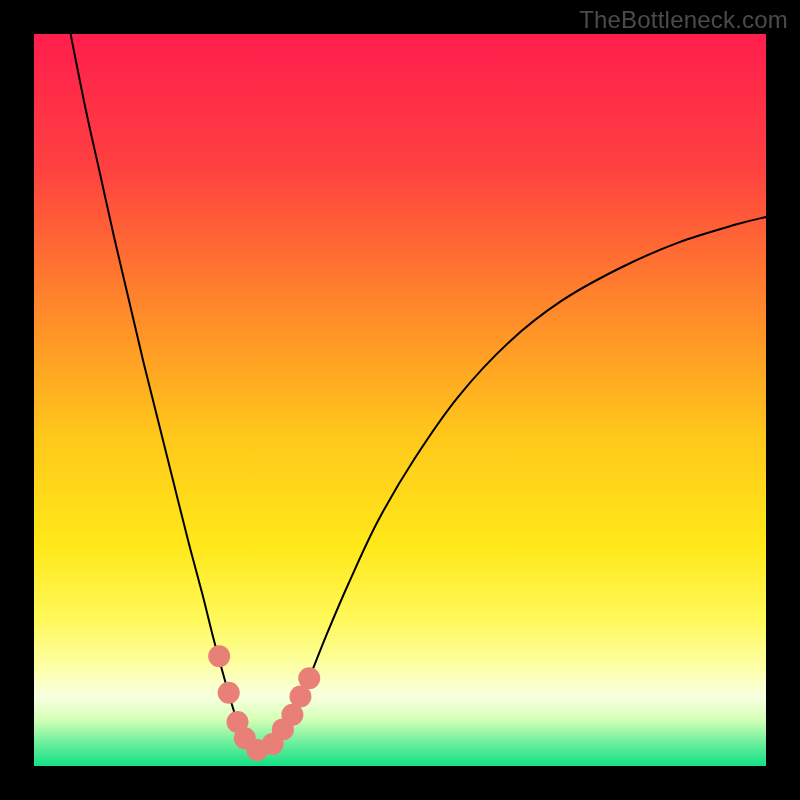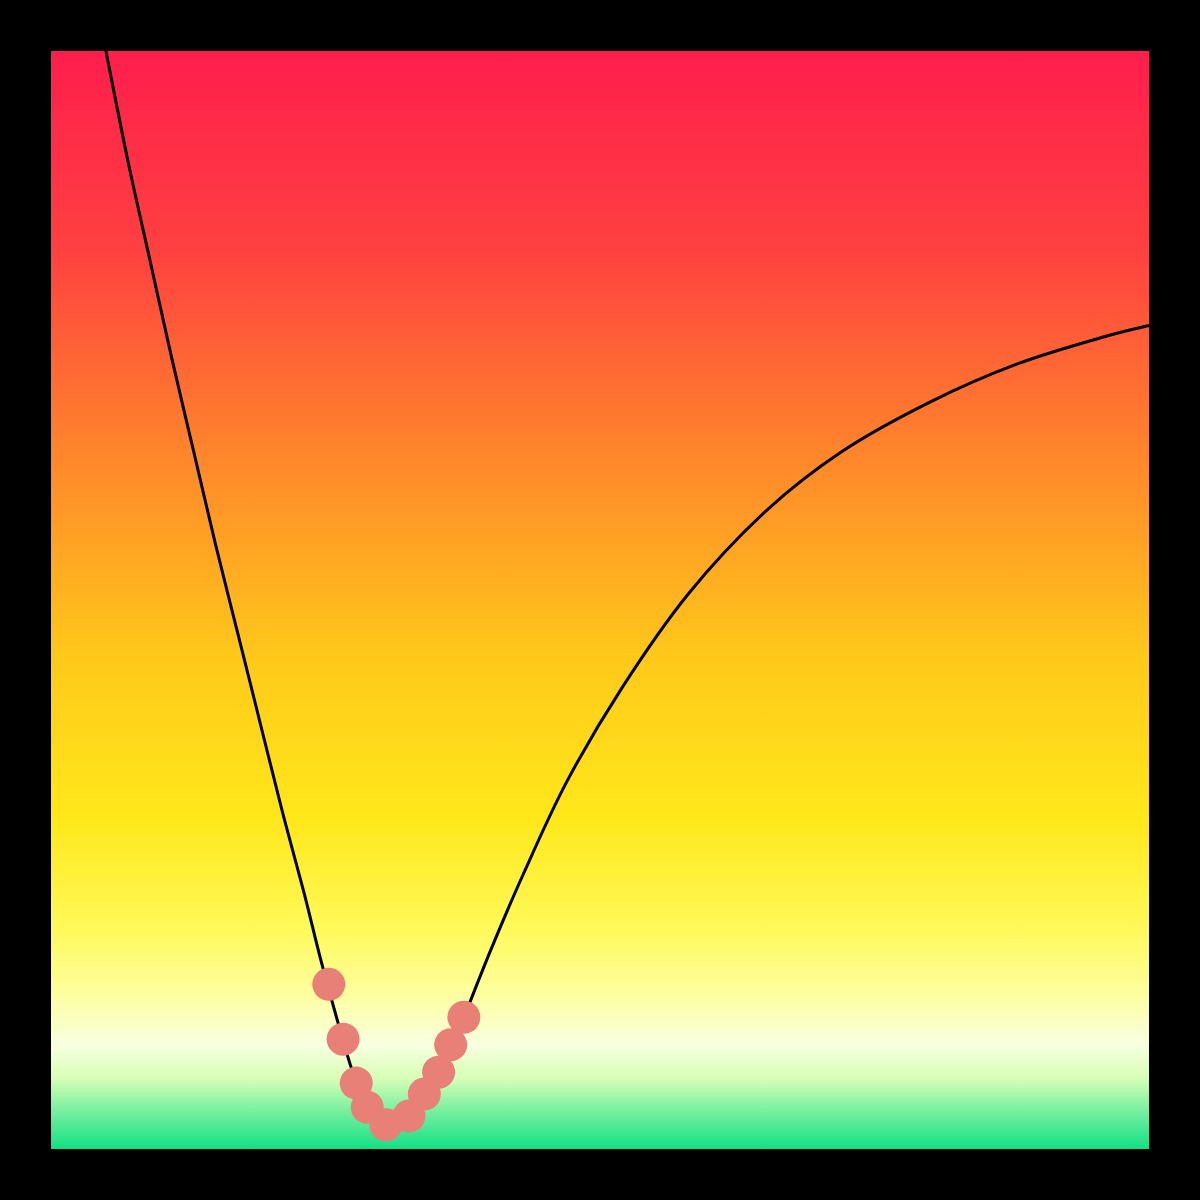--- a/index.html
+++ b/index.html
@@ -71,13 +71,14 @@
           <circle cx="223.26" cy="715.896" r="11" fill="#e98077"></circle>
           <circle cx="238.632" cy="710.04" r="11" fill="#e98077"></circle>
           <circle cx="248.88000000000002" cy="695.4" r="11" fill="#e98077"></circle>
           <circle cx="258.39599999999996" cy="680.76" r="11" fill="#e98077"></circle>
           <circle cx="266.448" cy="662.46" r="11" fill="#e98077"></circle>
           <circle cx="275.232" cy="644.16" r="11" fill="#e98077"></circle>
         </g>
     </svg>
   </div>
 
+  <div class="watermark">TheBottleneck.com</div>
 </div>
 
 </body></html>

